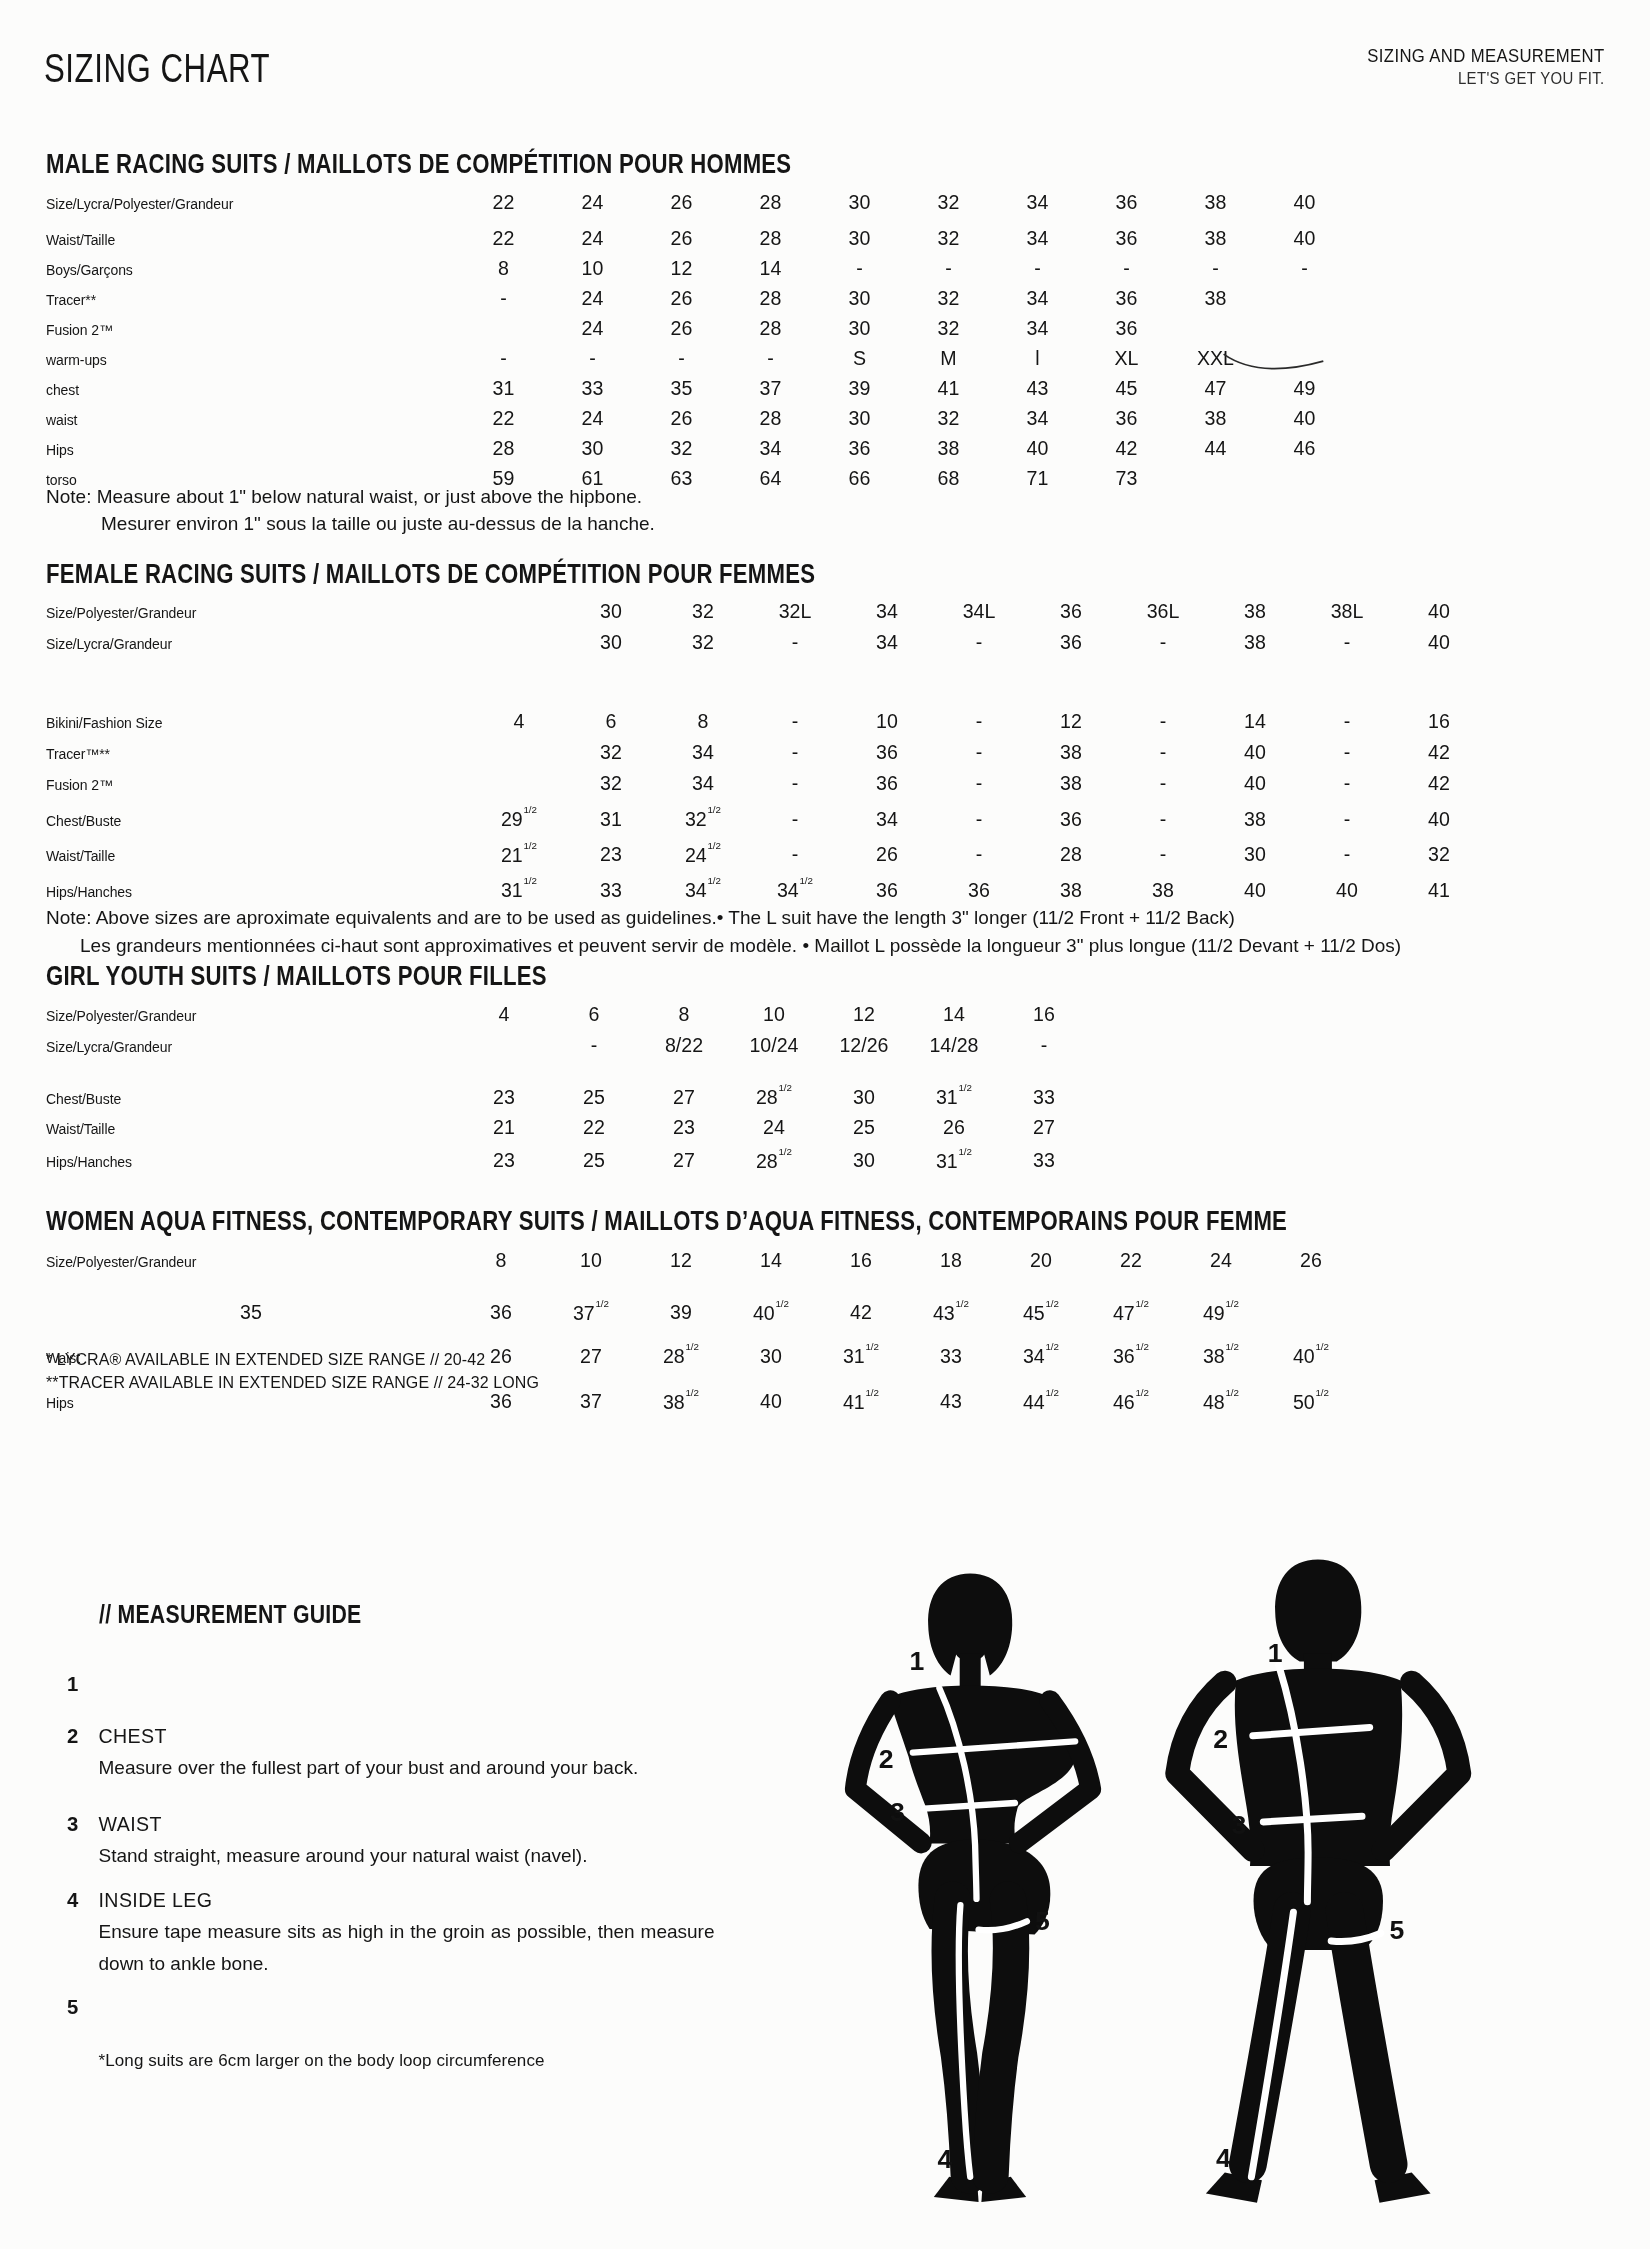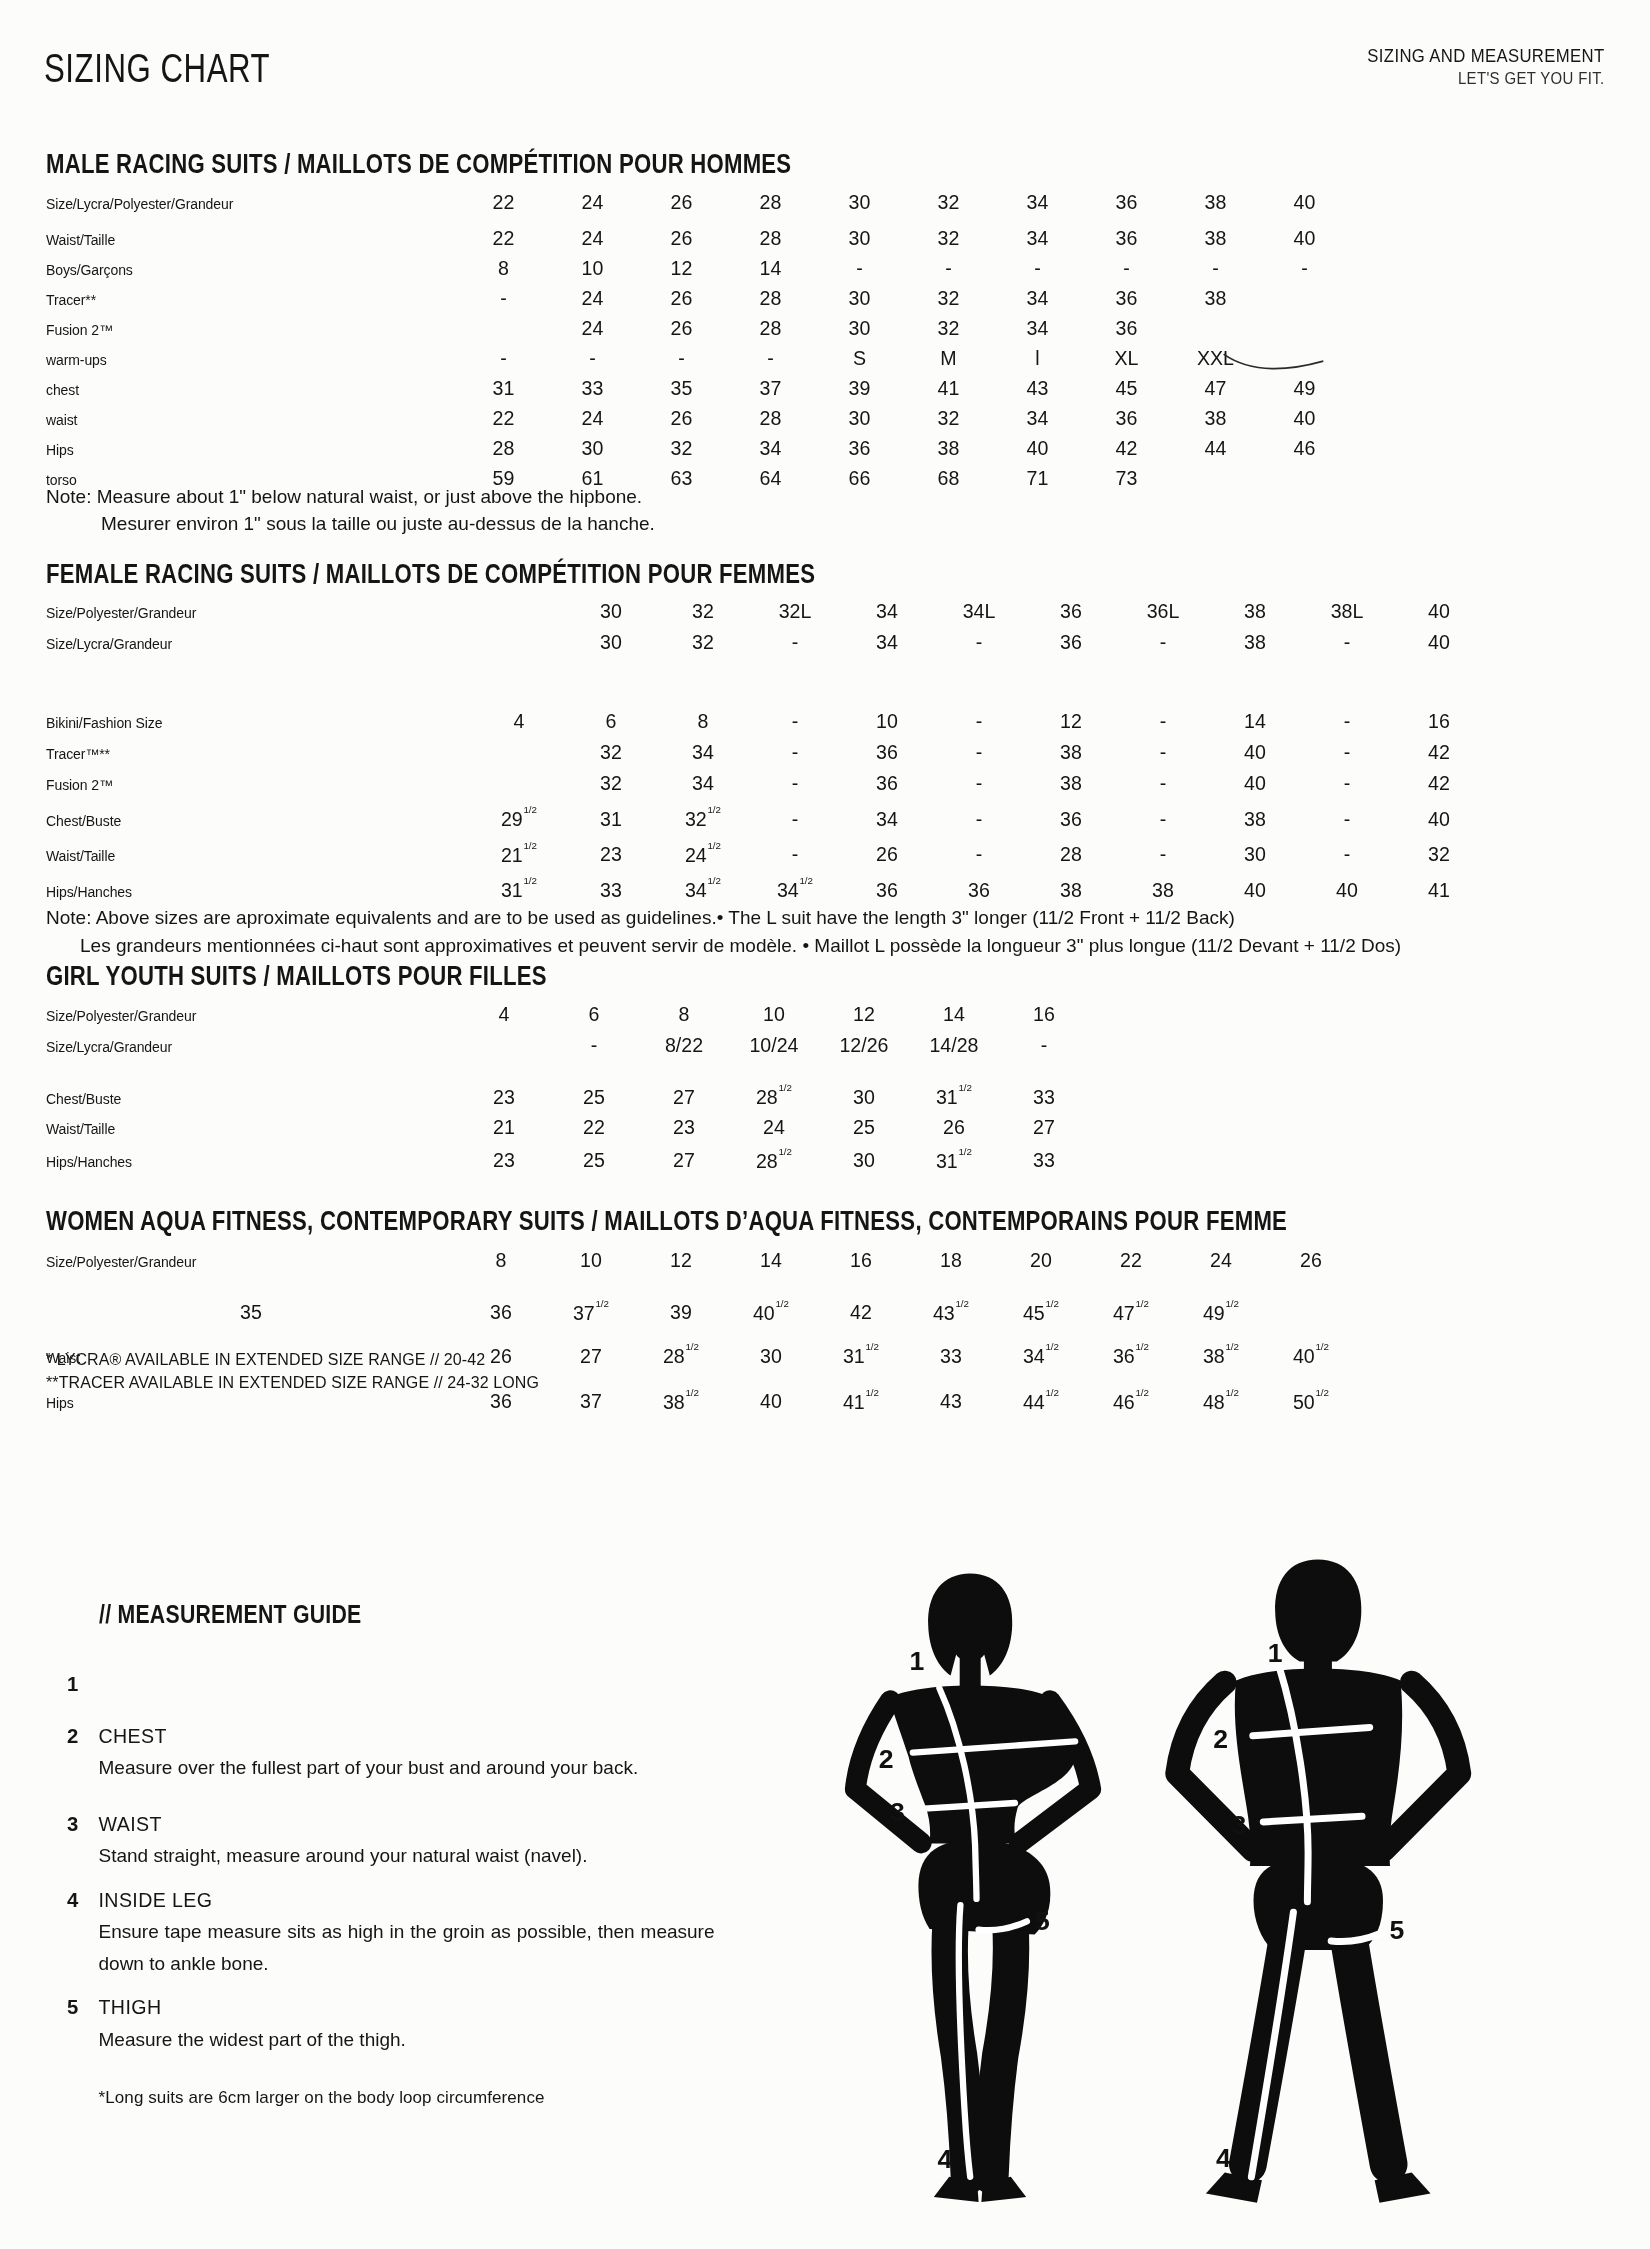--- a/index.html
+++ b/index.html
@@ -464,24 +464,20 @@
       </div>
       <div class="gitem">
         <div class="gnum">4</div>
         <div>
           <div class="gtitle">INSIDE LEG</div>
           <div class="gbody">Ensure tape measure sits as high in the groin as possible, then measure down to ankle bone.</div>
         </div>
       </div>
       <div class="gitem">
         <div class="gnum">5</div>
-        <div>
-          <div class="gtitle">THIGH</div>
-          <div class="gbody">Measure the widest part of the thigh.</div>
-        </div>
       </div>
     </div>
   <div class="gfoot">*Long suits are 6cm larger on the body loop circumference</div>
 </div>
 
 <svg class="figure fig-female" viewBox="0 0 380 930">
   <g fill="#0d0d0d">
     <path d="M186,12 C146,12 124,42 126,86 C127,122 141,146 158,158 L166,128 C172,140 200,140 206,128 L214,158 C231,146 245,122 246,86 C248,42 226,12 186,12 Z"></path>
     <rect x="171" y="126" width="30" height="56"></rect>
     <path d="M70,190 C112,166 260,166 302,190 C318,232 330,256 336,276 C330,312 262,330 254,346 C248,366 248,382 252,398 L128,398 C130,378 128,362 122,344 C112,318 102,292 98,274 C90,250 78,216 70,190 Z"></path>

